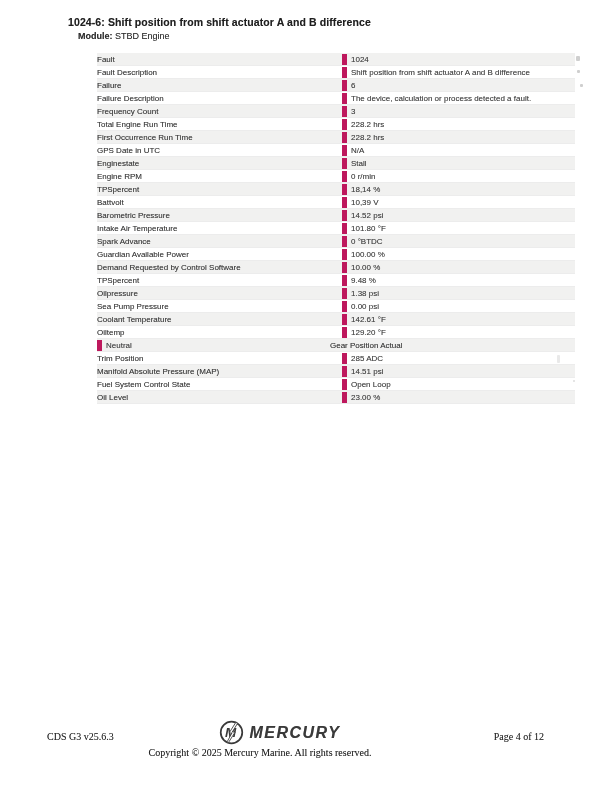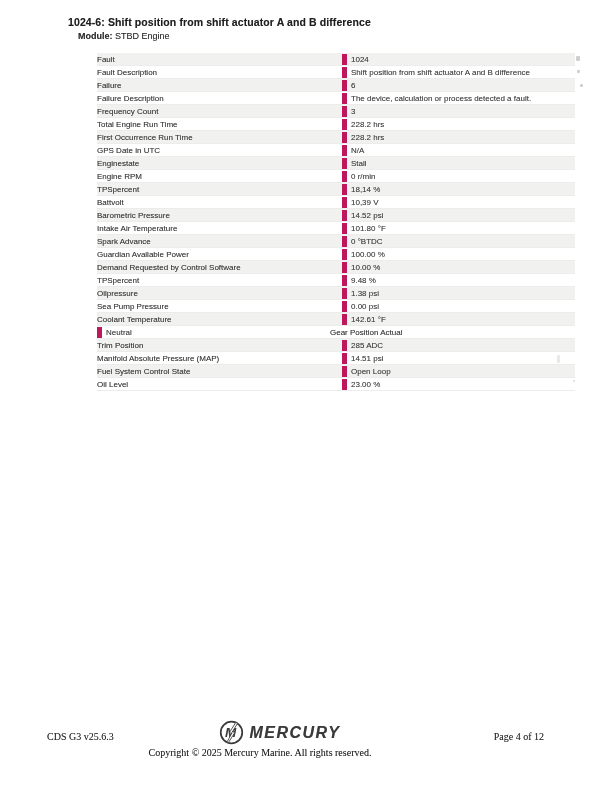--- a/index.html
+++ b/index.html
@@ -193,20 +193,24 @@
     <div class="row">
       <div class="cell label">Sea Pump Pressure</div>
       <div class="cell value">0.00 psi</div>
     </div>
 
     <div class="row">
       <div class="cell label">Coolant Temperature</div>
       <div class="cell value">142.61 °F</div>
     </div>
 
+    <div class="row">
+      <div class="cell label">Oiltemp</div>
+      <div class="cell value">129.20 °F</div>
+    </div>
 
     <div class="row">
       <div class="cell value">Neutral</div>
       <div class="cell label">Gear Position Actual</div>
     </div>
 
     <div class="row">
       <div class="cell label">Trim Position</div>
       <div class="cell value">285 ADC</div>
     </div>

